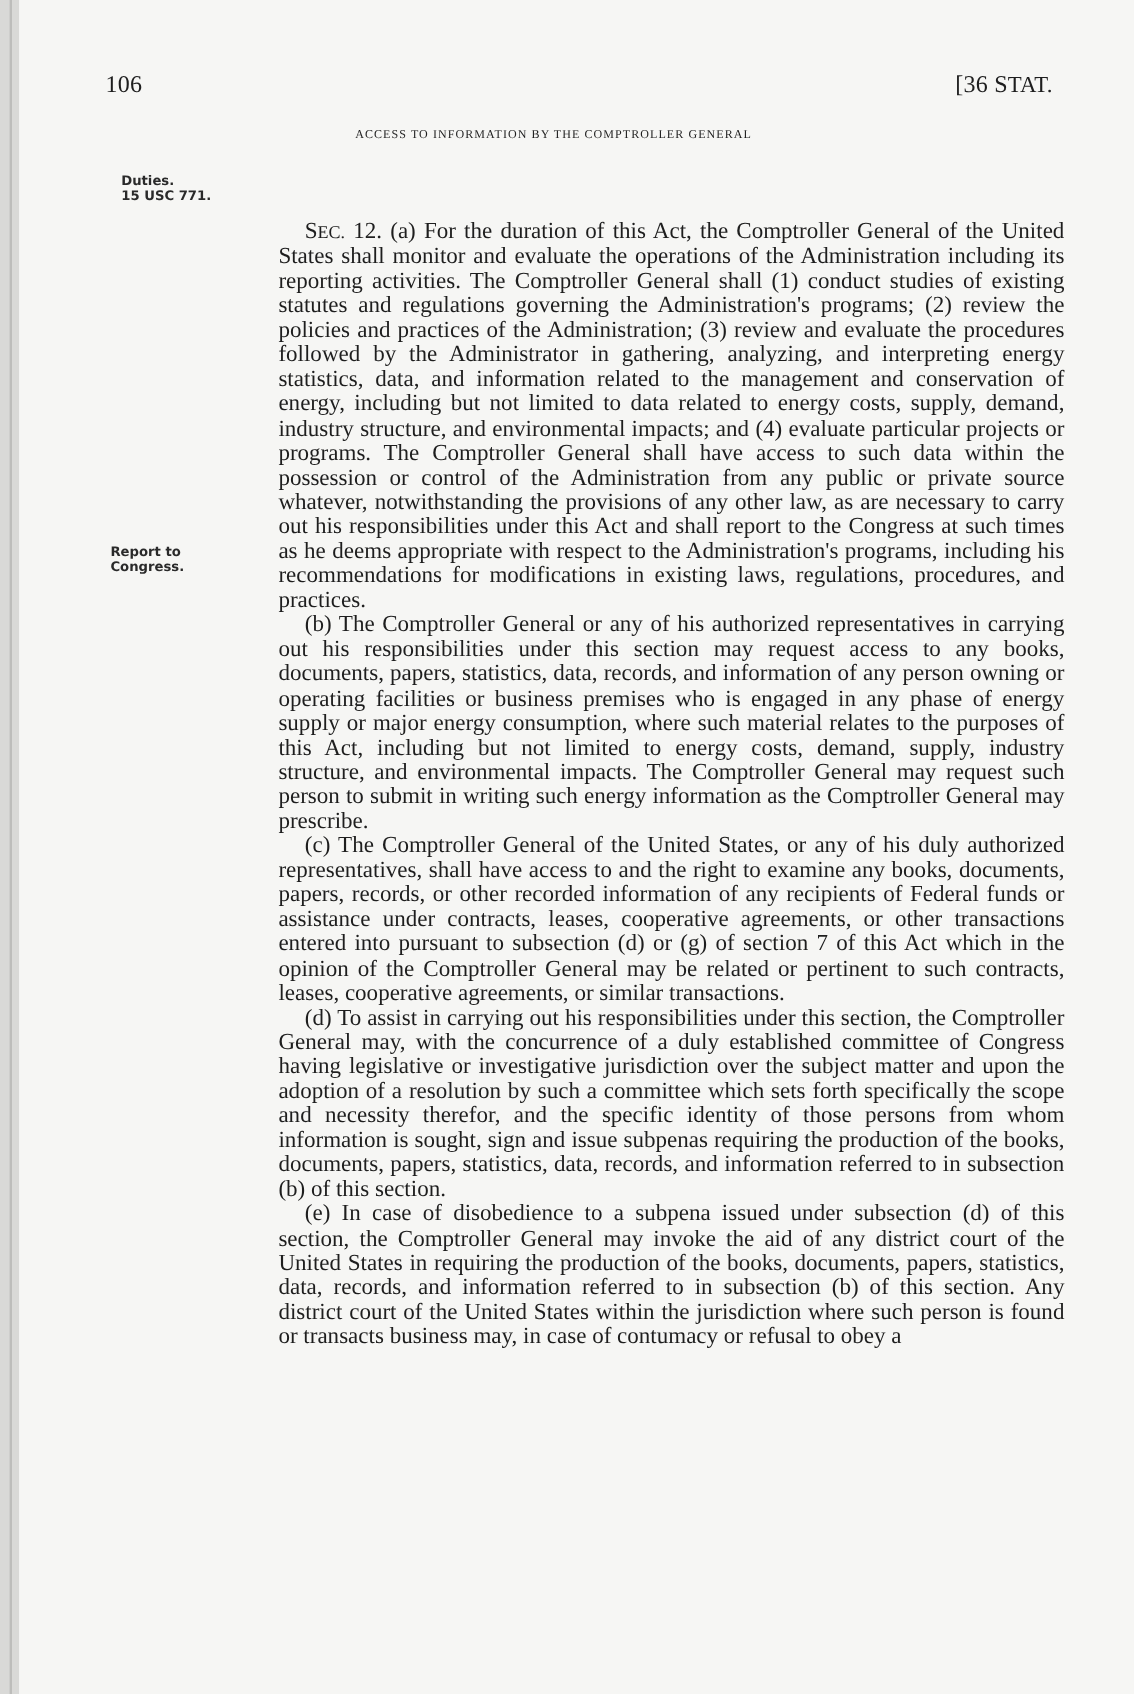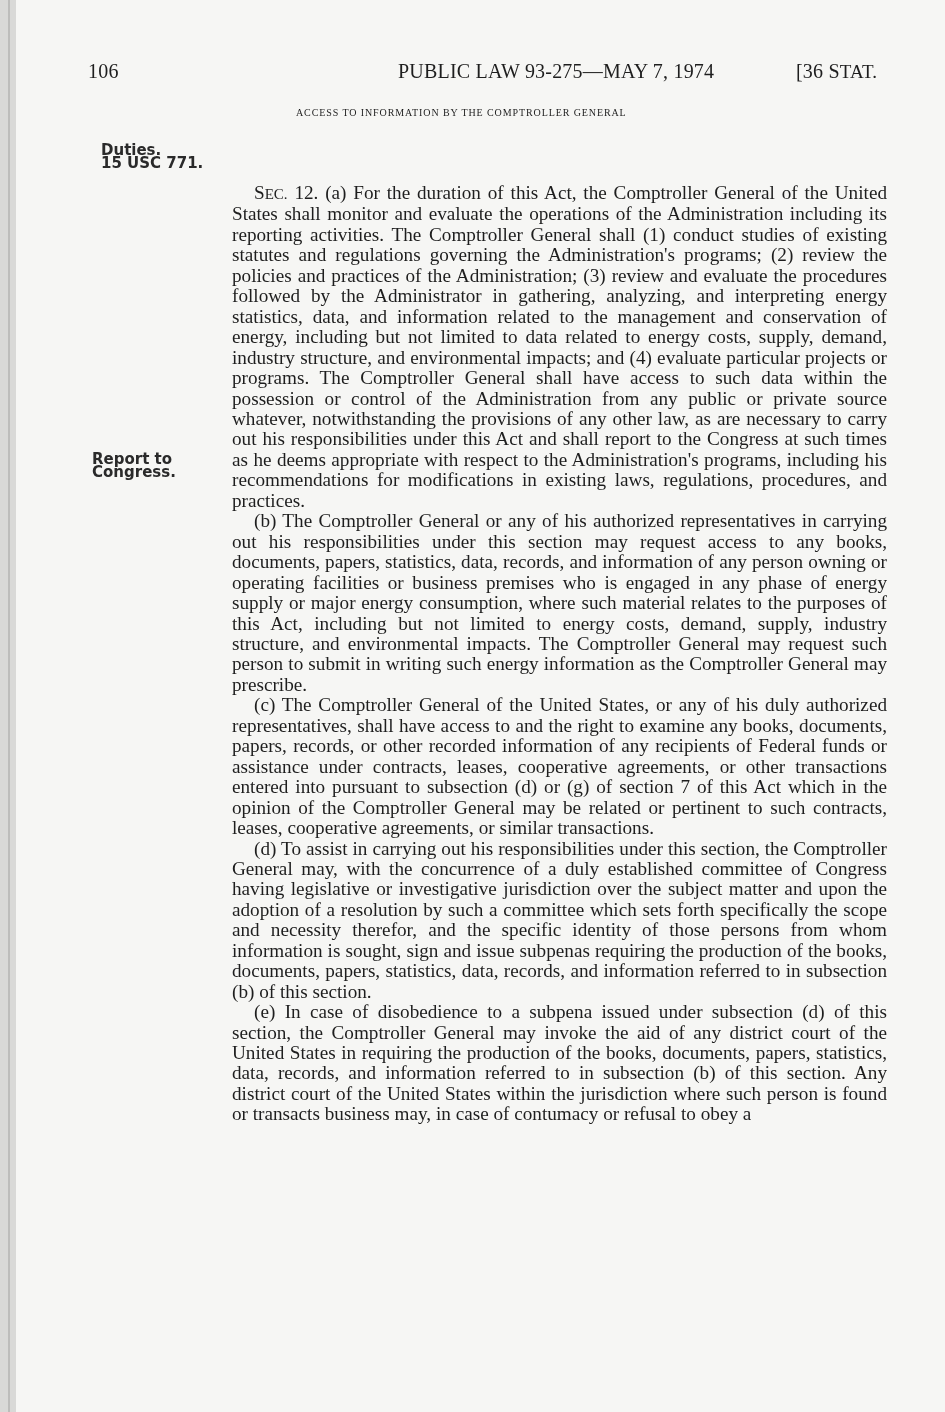--- a/index.html
+++ b/index.html
@@ -27,42 +27,41 @@
   }
   .page-number { position: absolute; left: 88px; top: 0; }
   .head-title { position: absolute; left: 398px; top: 0; }
   .head-stat { position: absolute; left: 796px; top: 0; }
   .head-stat .sc { font-size: 19px; }
   .section-heading {
     position: absolute; top: 107px; left: 296px; font-size: 10px; letter-spacing: 0.9px;
   }
   .sidenote {
     position: absolute; left: 99px; font-family: "DejaVu Sans", sans-serif;
-    font-size: 15px; line-height: 13px; color: #2a2a2a; font-weight: bold;
+    font-size: 11px; line-height: 13px; color: #2a2a2a; font-weight: bold;
   }
   .sidenote div { white-space: nowrap; }
   .sidenote.duties { top: 144px; left: 101px; }
   .sidenote.report { top: 453px; left: 92px; text-align: left; width: 80px; }
   .body-text {
     position: absolute; left: 232px; top: 139px; width: 655px;
     font-size: 19.2px; line-height: 20.45px; text-align: justify; margin-top: 44px;
   }
   .body-text p { margin: 0; text-indent: 22px; text-align-last: left; }
   .body-text p .sc { font-size: 15px; }
 </style>
 </head>
 <body>
 
 <div class="edge-strip"></div>
 <div class="edge-line"></div>
 <div class="page"></div>
 
 <div class="running-head">
   <span class="page-number">106</span>
-  <span class="head-title">PUBLIC LAW 93-275—MAY 7, 1974</span>
   <span class="head-stat"><span>[36 S</span><span class="sc">TAT.</span></span>
 </div>
 
 <div class="section-heading">ACCESS TO INFORMATION BY THE COMPTROLLER GENERAL</div>
 
 <div class="sidenote duties">
   <div>Duties.</div>
   <div>15 USC 771.</div>
 </div>
 

